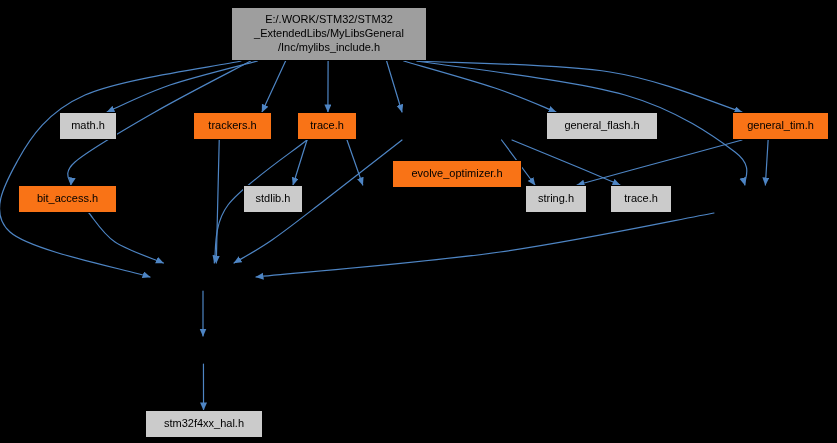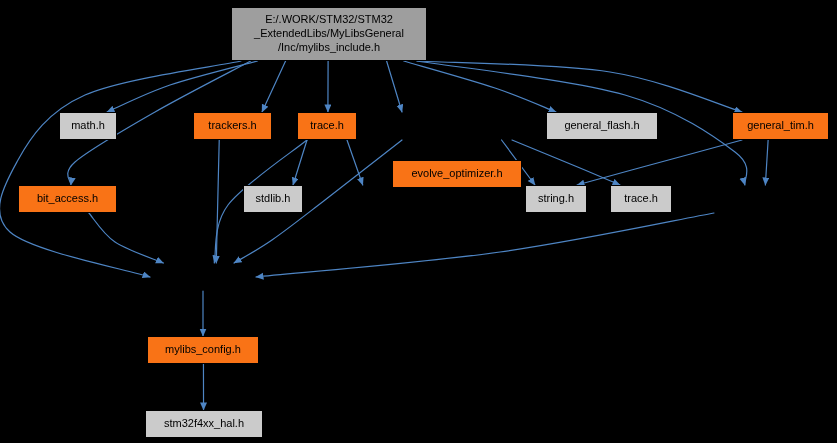--- a/index.html
+++ b/index.html
@@ -62,16 +62,15 @@
       <div class="node external" style="left: 59px; top: 112px; width: 58px; height: 28px;">math.h</div>
       <div class="node internal" style="left: 193px; top: 112px; width: 79px; height: 28px;">trackers.h</div>
       <div class="node internal" style="left: 297px; top: 112px; width: 60px; height: 28px; text-align: center;">trace.h</div>
       <div class="node internal" style="left: 392px; top: 112px; width: 130px; height: 28px; margin-top: 48px;">evolve_optimizer.h</div>
       <div class="node internal" style="left: 732px; top: 112px; width: 97px; height: 28px;">general_tim.h</div>
       <div class="node external" style="left: 546px; top: 112px; width: 112px; height: 28px;">general_flash.h</div>
       <div class="node internal" style="left: 18px; top: 185px; width: 99px; height: 28px;">bit_access.h</div>
       <div class="node external" style="left: 243px; top: 185px; width: 60px; height: 28px;">stdlib.h</div>
       <div class="node external" style="left: 525px; top: 185px; width: 62px; height: 28px;">string.h</div>
       <div class="node external" style="left: 610px; top: 185px; width: 62px; height: 28px;">trace.h</div>
-      <div class="node internal" style="left: 147px; top: 336px; width: 112px; height: 28px;">mylibs_config.h</div>
       <div class="node external" style="left: 145px; top: 410px; width: 118px; height: 28px;">stm32f4xx_hal.h</div>
     </div>
 </div>
 
 </body></html>

